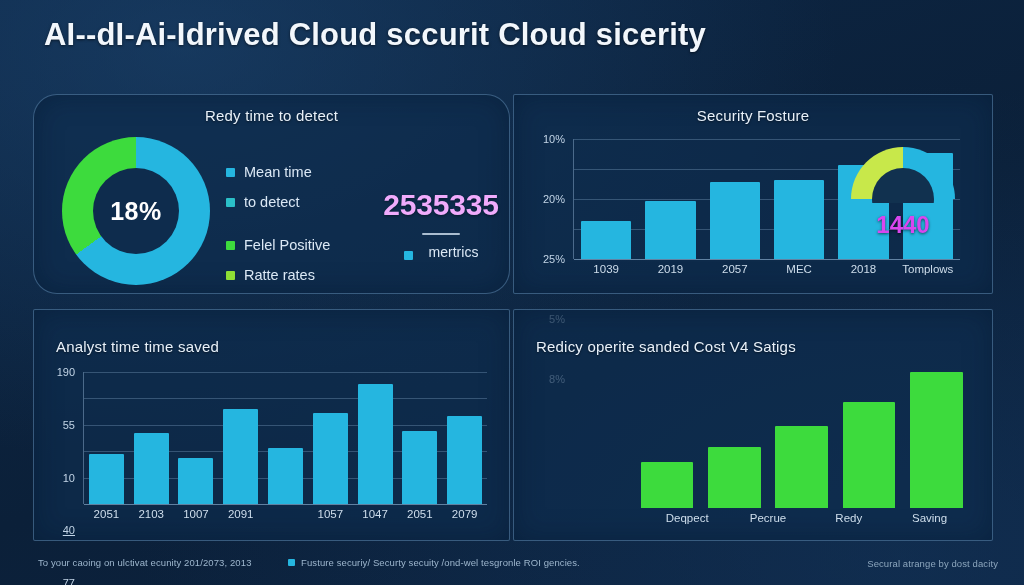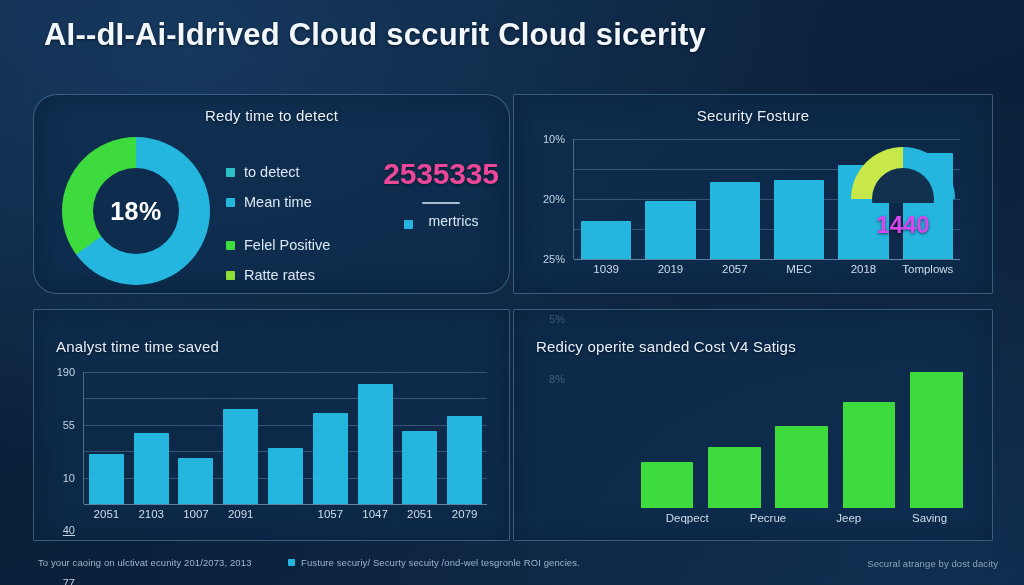--- a/index.html
+++ b/index.html
@@ -70,22 +70,23 @@
   
   .legend{ position:absolute; left:192px; top:62px; width:140px; }
   .legend-row{ display:flex; align-items:center; gap:9px; height:30px; }
   .legend-gap{ height:13px; }
   .swatch{ width:9px; height:9px; flex:0 0 9px; border-radius:1px; }
   .legend-label{ font-size:14.5px; color:#dbe8f5; white-space:nowrap; }
 
   
   .metric{ position:absolute; left:342px; top:62px; width:130px; text-align:center; }
   .metric-num{
-    font-size:30px; font-weight:700; color:#ec4899; letter-spacing:-.2px;
+    font-size:30px; font-weight:700; color:#f0abfc; letter-spacing:-.2px;
     text-shadow:0 1px 3px rgba(0,0,0,.45);
+    margin-top:31px;
   }
   .metric-rule{
     width:38px; height:2px; background:#c6d7e8; margin:11px auto 9px;
     border-radius:1px; opacity:.85;
   }
   .metric-legend{ display:flex; align-items:flex-end; justify-content:center; gap:16px; }
   .metric-legend .legend-label{ font-size:14px; }
 
   
   .plot{ position:absolute; }
@@ -158,26 +159,26 @@
 
     <div class="donut-wrap">
       <div class="donut" id="donut-ring" style="background: conic-gradient(rgb(37, 182, 224) 0deg, rgb(37, 182, 224) 234deg, rgb(61, 219, 61) 234deg, rgb(61, 219, 61) 360deg);"></div>
       <div class="donut-hole">
         <span class="donut-value">18%</span>
       </div>
     </div>
 
     <div class="legend">
       <div class="legend-row">
+        <span class="swatch" style="background:#25b6e0"></span>
+        <span class="legend-label">Mean time</span>
+      </div>
+      <div class="legend-row">
         <span class="swatch" style="background:#2bc0c8"></span>
         <span class="legend-label">to detect</span>
-      </div>
-      <div class="legend-row">
-        <span class="swatch" style="background:#25b6e0"></span>
-        <span class="legend-label">Mean time</span>
       </div>
       <div class="legend-gap"></div>
       <div class="legend-row">
         <span class="swatch" style="background:#3ddb3d"></span>
         <span class="legend-label">Felel Positive</span>
       </div>
       <div class="legend-row">
         <span class="swatch" style="background:#8ede35"></span>
         <span class="legend-label">Ratte rates</span>
       </div>
@@ -340,21 +341,21 @@
           </div>
           <div class="bar-slot">
             <div class="bar green" style="height: 100%;"></div>
           </div>
         </div>
     </div>
     <div class="xticks" id="cost-xticks" style="left:52px; right:22px; top:202px;">
         <div class="xtick"></div>
         <div class="xtick">Deqpect</div>
         <div class="xtick">Pecrue</div>
-        <div class="xtick">Jeep</div>
+        <div class="xtick">Redy</div>
         <div class="xtick">Saving</div>
       </div>
   </div>
 
   <div class="footer">
     <div class="footnote" id="footnote-left">To your caoing on ulctivat ecunity 201/2073, 2013</div>
     <div class="footnote" id="footnote-mid">
       <span class="foot-swatch"></span>
       <span>Fusture securiy/ Securty secuity /ond-wel tesgronle ROI gencies.</span>
     </div>

